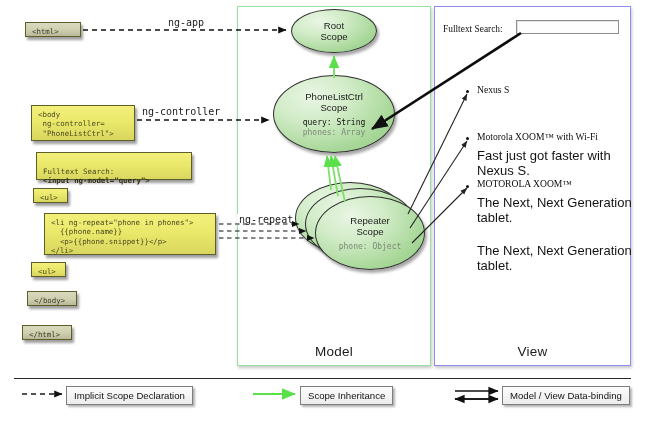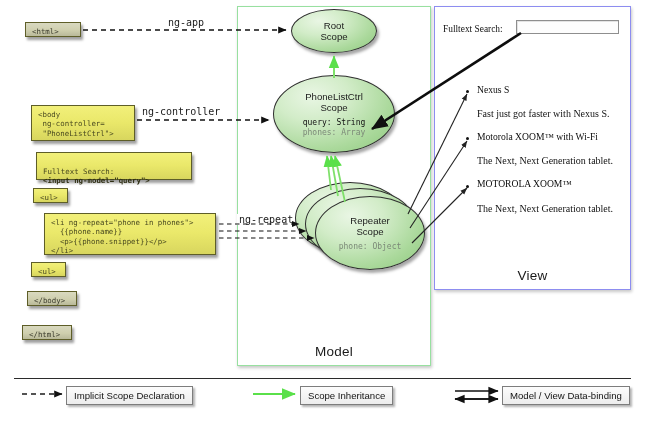--- a/index.html
+++ b/index.html
@@ -5,21 +5,21 @@
   html,body{margin:0;padding:0;background:#ffffff;}
   body{width:645px;height:425px;overflow:hidden;
        font-family:"Liberation Sans",sans-serif;}
   #stage{position:relative;width:645px;height:425px;}
 
   
   .panel{position:absolute;background:#ffffff;box-sizing:border-box;
          box-shadow:1px 2px 3px rgba(0,0,0,.22);}
   #panel-template{left:14px;top:6px;width:220px;height:360px;border:1.4px solid #e8e45c;}
   #panel-model{left:237px;top:6px;width:194px;height:360px;border:1.4px solid #98e0a0;}
-  #panel-view{left:434px;top:6px;width:197px;height:284px;border:1.4px solid #8d8df0;}
+  #panel-view{left:434px;top:6px;width:197px;height:360px;border:1.4px solid #8d8df0;}
   .panel-label{position:absolute;bottom:6px;left:0;width:100%;text-align:center;
                font-size:13.5px;color:#1a1a1a;letter-spacing:.2px;}
 
   
   .codebox{position:absolute;box-sizing:border-box;
            border:1.3px solid #5e5e28;
            background:linear-gradient(180deg,#f2f07a 0%,#eae86a 48%,#d8d65e 100%);
            color:#4a4a20;
            font-family:"DejaVu Sans Mono","Liberation Mono",monospace;
            font-size:7.4px;line-height:9.4px;
@@ -42,22 +42,22 @@
   .ell-props .p-strong{color:#111;font-weight:normal;}
   .ell-props .p-dim{color:#7c8a78;}
 
   
   .view-label{position:absolute;font-family:"Liberation Serif","DejaVu Serif",serif;
               font-size:9.4px;color:#101010;}
   .view-input{position:absolute;box-sizing:border-box;background:#fdfdfd;
               border:1.2px solid #8e8e8e;box-shadow:inset 1px 1px 0 rgba(0,0,0,.10);}
   .phone-name{position:absolute;font-family:"Liberation Serif","DejaVu Serif",serif;
               font-size:9.6px;color:#0d0d0d;}
-  .phone-snip{position:absolute;font-family:Liberation Serif, serif;
-              font-size:10px;color:#131313;}
+  .phone-snip{position:absolute;font-family:Liberation Sans, sans-serif;
+              font-size:13px;color:#131313;margin-top:40px;}
   .bullet{position:absolute;width:3.4px;height:3.4px;border-radius:50%;background:#111;}
 
   
   .edge-label{position:absolute;font-family:"DejaVu Sans Mono","Liberation Mono",monospace;
               font-size:10px;color:#1b1b1b;background:#fff;padding:0 2px;}
 
   
   #legend-rule{position:absolute;left:14px;top:378px;width:617px;height:1.4px;background:#2b2b2b;}
   .legend-box{position:absolute;box-sizing:border-box;
               border:1.2px solid #7d7d7d;

